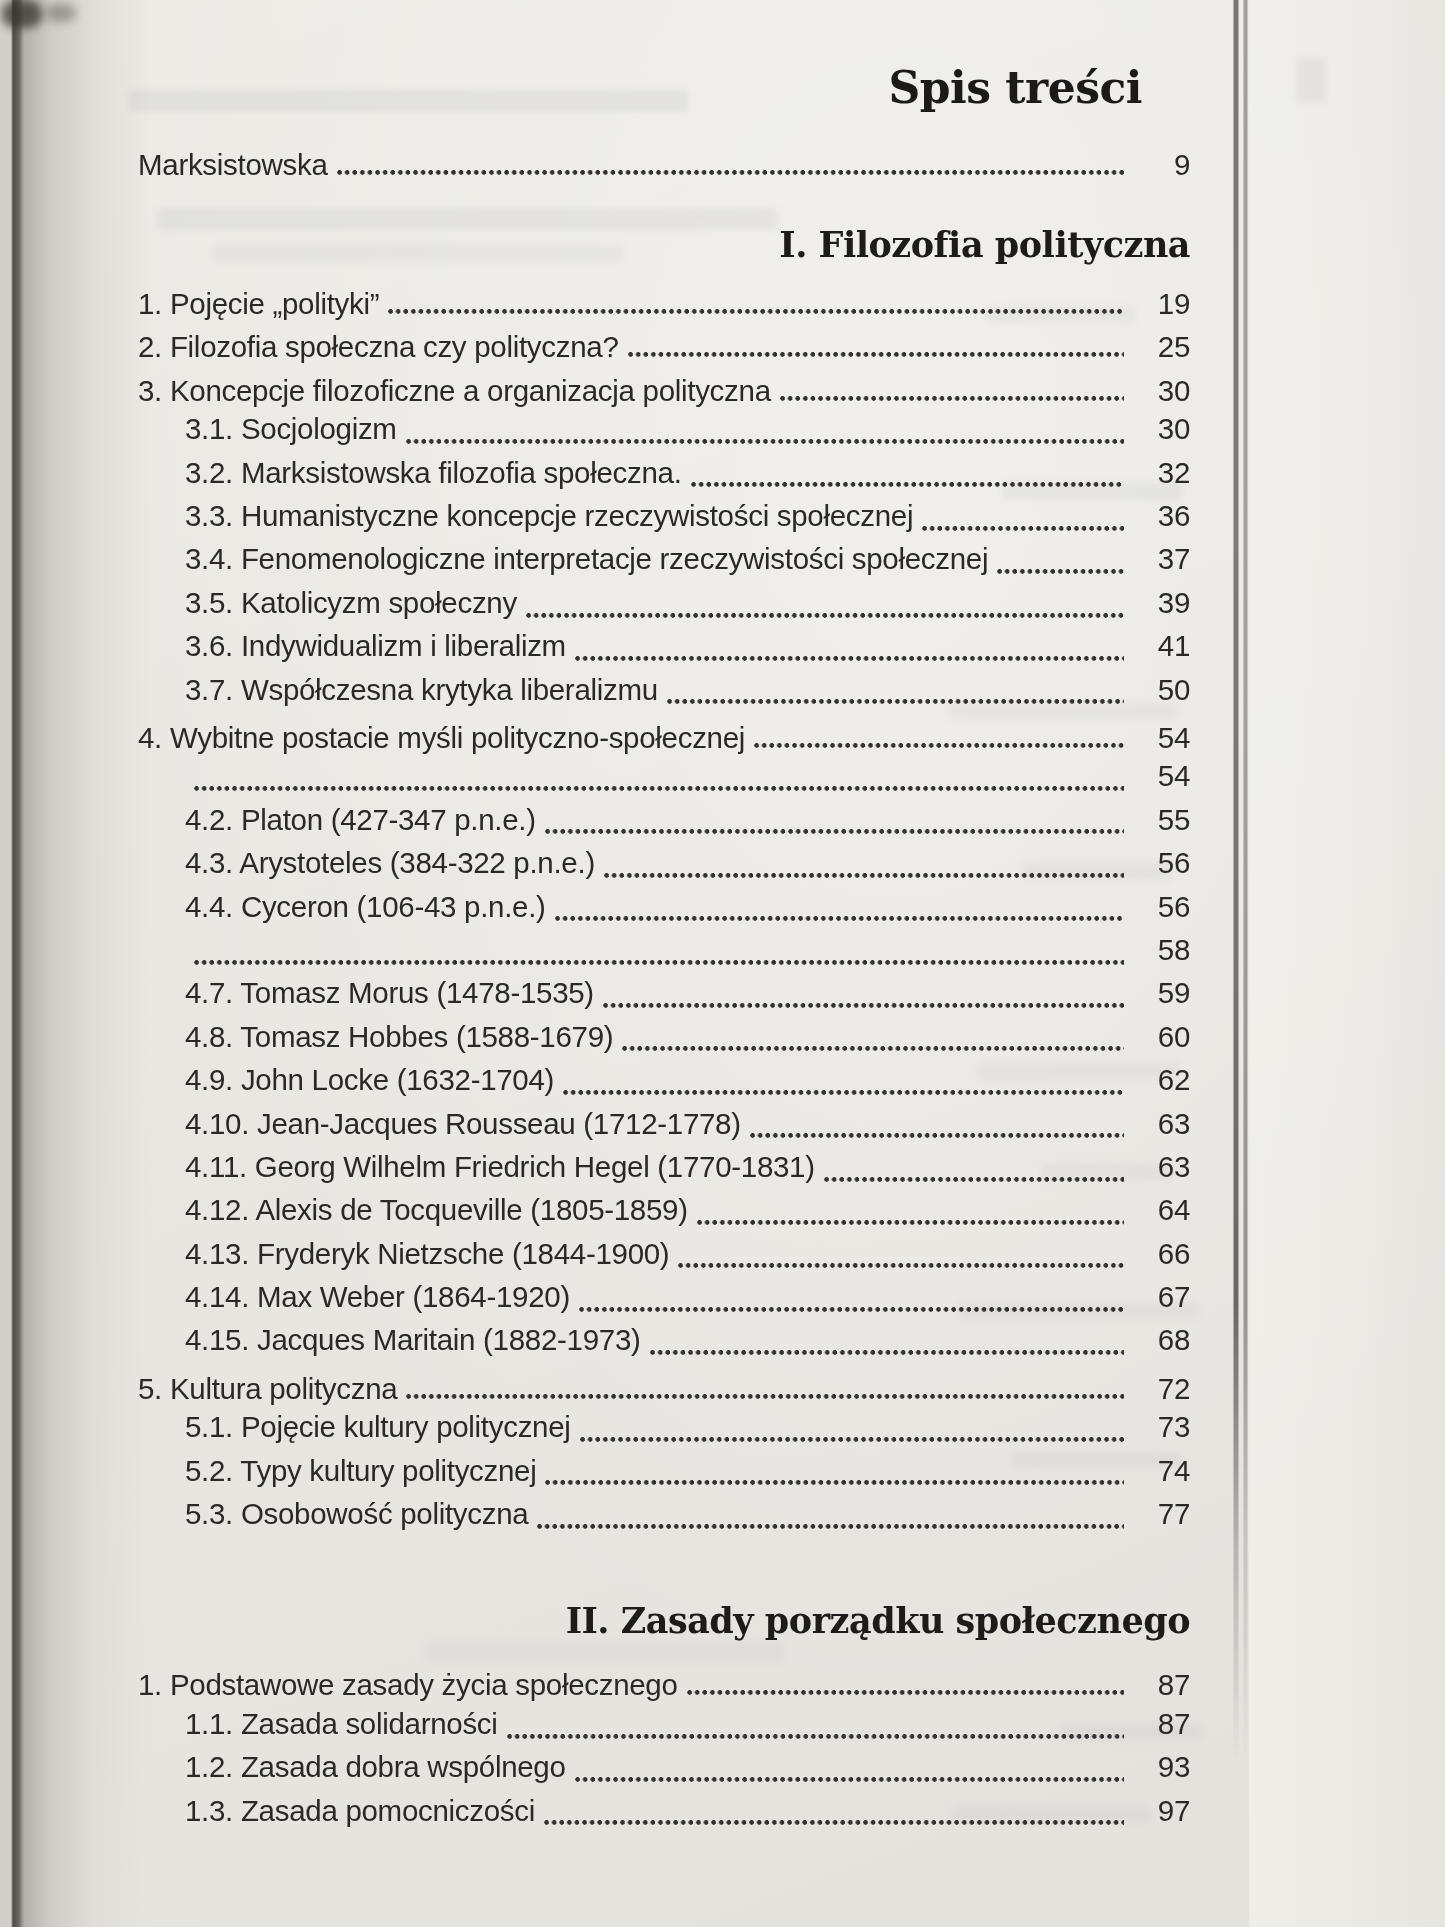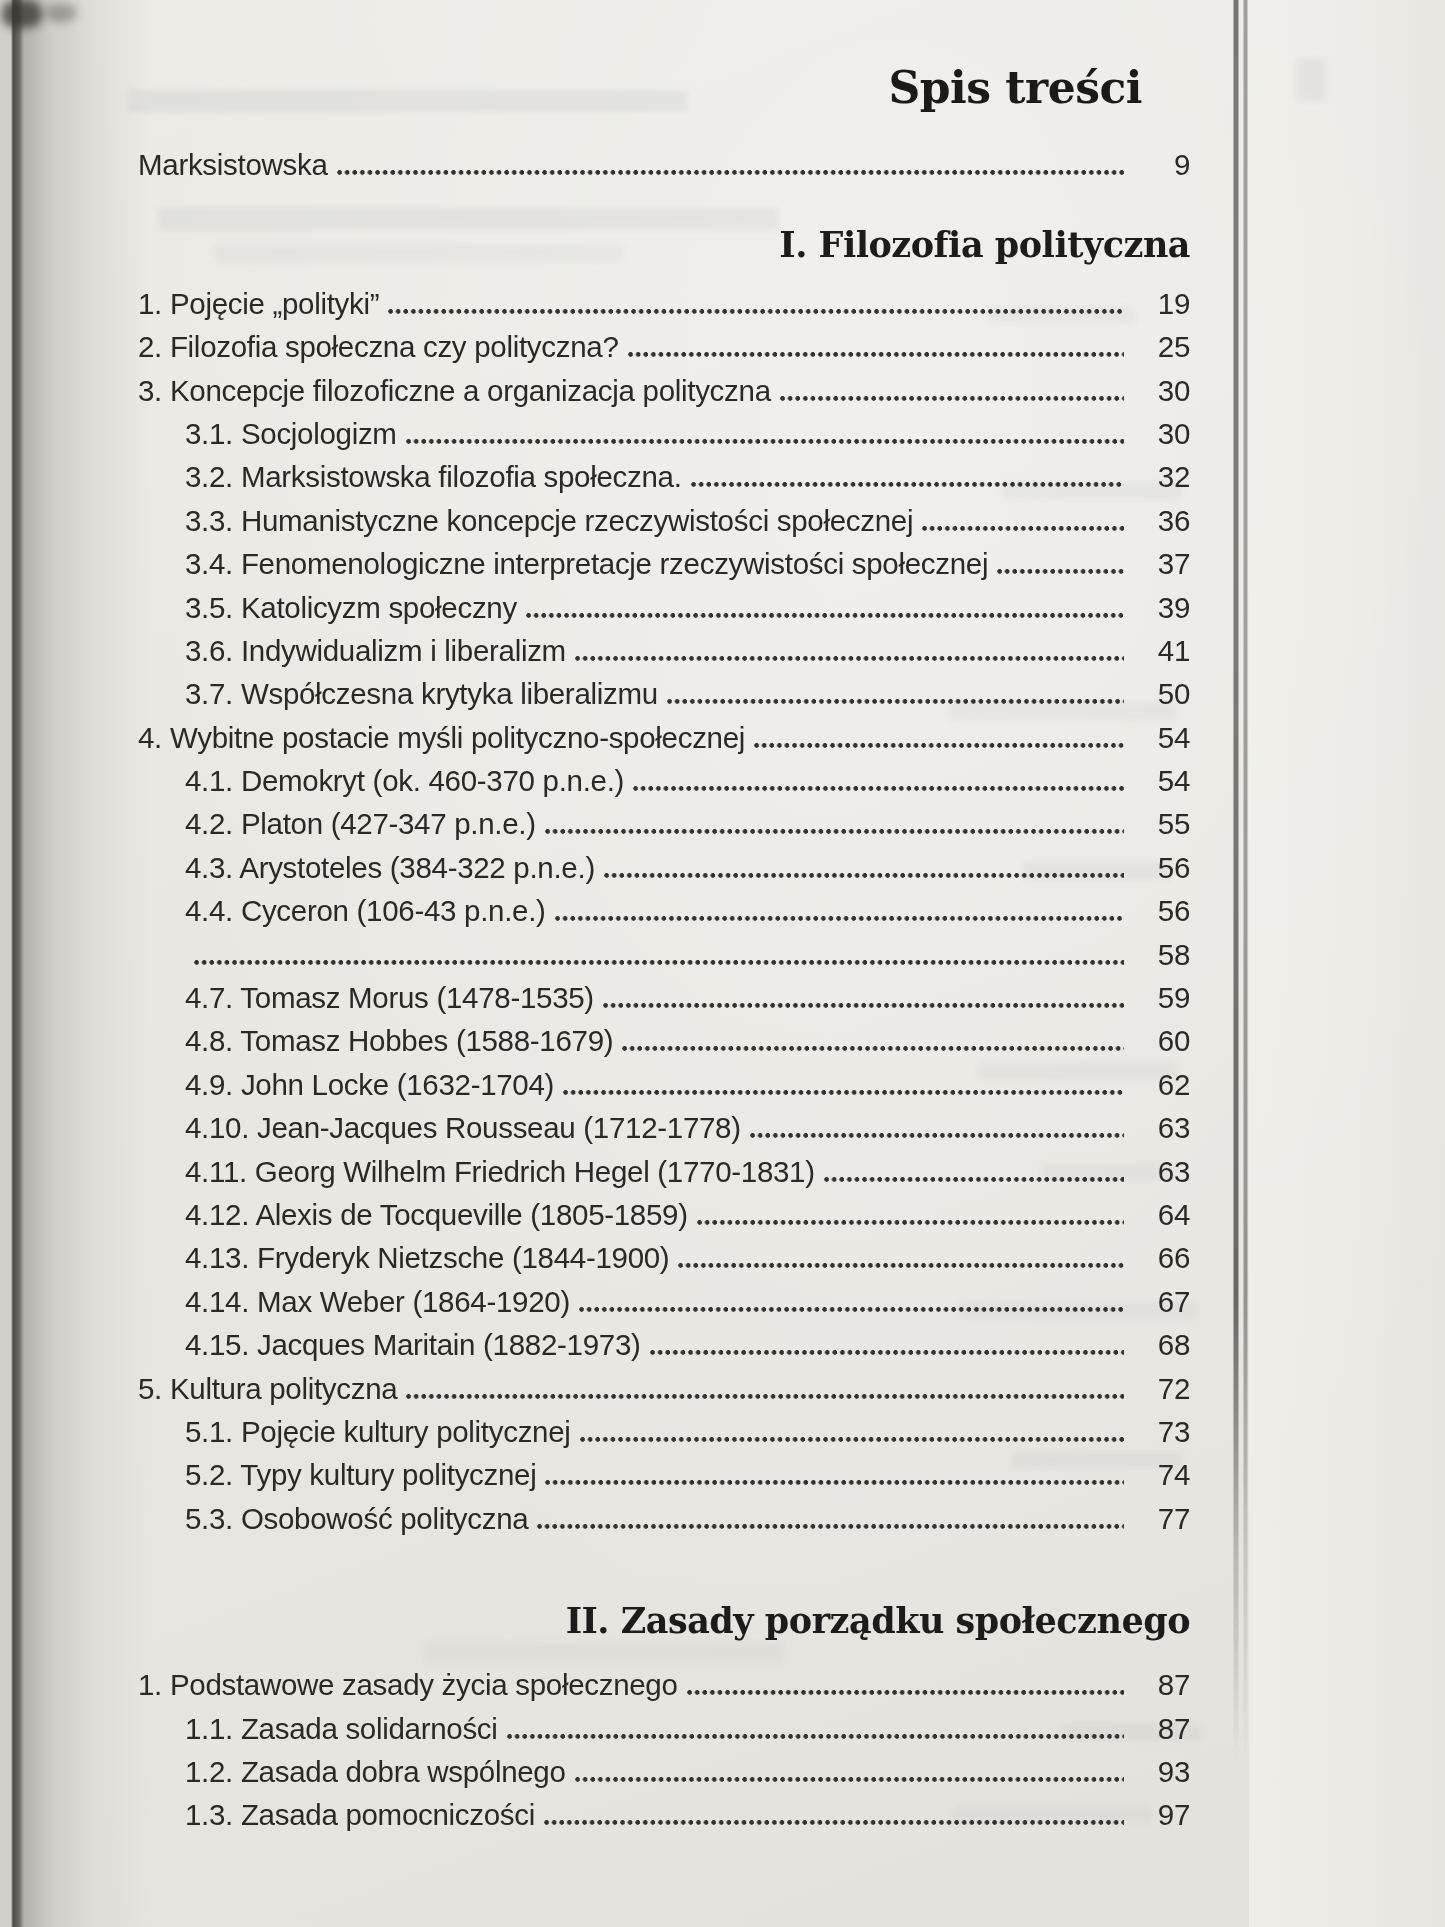--- a/index.html
+++ b/index.html
@@ -55,21 +55,21 @@
   }
   .intro-gap{height:26px;}
   .section-heading{
     text-align:right;font-family:"DejaVu Serif",serif;font-weight:bold;
     font-size:35px;letter-spacing:-0.5px;color:#1d1c1a;
     margin:42px 0 12px 0;
   }
   .section-heading.h2{margin-top:64px;margin-bottom:18px;}
   .row{display:flex;align-items:flex-end;height:43.4px;font-size:29.5px;letter-spacing:-0.3px;}
   .row .label{white-space:nowrap;}
-  .row.l1{padding-left:47px;}
+  .row.l1{padding-left:47px;align-items:center;}
   .leader{
     flex:1 1 auto;min-width:26px;align-self:flex-end;height:7px;
     margin:0 6px 6px 9px;
     background-image:radial-gradient(circle at 2.6px 3.4px,#343230 2.05px,rgba(0,0,0,0) 2.6px);
     background-size:7.6px 7px;background-repeat:repeat-x;
   }
   .pagenum{min-width:60px;text-align:right;white-space:nowrap;}
 </style>
 </head>
 <body>
@@ -157,21 +157,20 @@
         <span class="label">3.7. Współczesna krytyka liberalizmu</span>
         <span class="leader"></span>
         <span class="pagenum">50</span>
       </div>
       <div class="row">
         <span class="label">4. Wybitne postacie myśli polityczno-społecznej</span>
         <span class="leader"></span>
         <span class="pagenum">54</span>
       </div>
       <div class="row l1">
-        <span class="label">4.1. Demokryt (ok. 460-370 p.n.e.)</span>
         <span class="leader"></span>
         <span class="pagenum">54</span>
       </div>
       <div class="row l1">
         <span class="label">4.2. Platon (427-347 p.n.e.)</span>
         <span class="leader"></span>
         <span class="pagenum">55</span>
       </div>
       <div class="row l1">
         <span class="label">4.3. Arystoteles (384-322 p.n.e.)</span>

